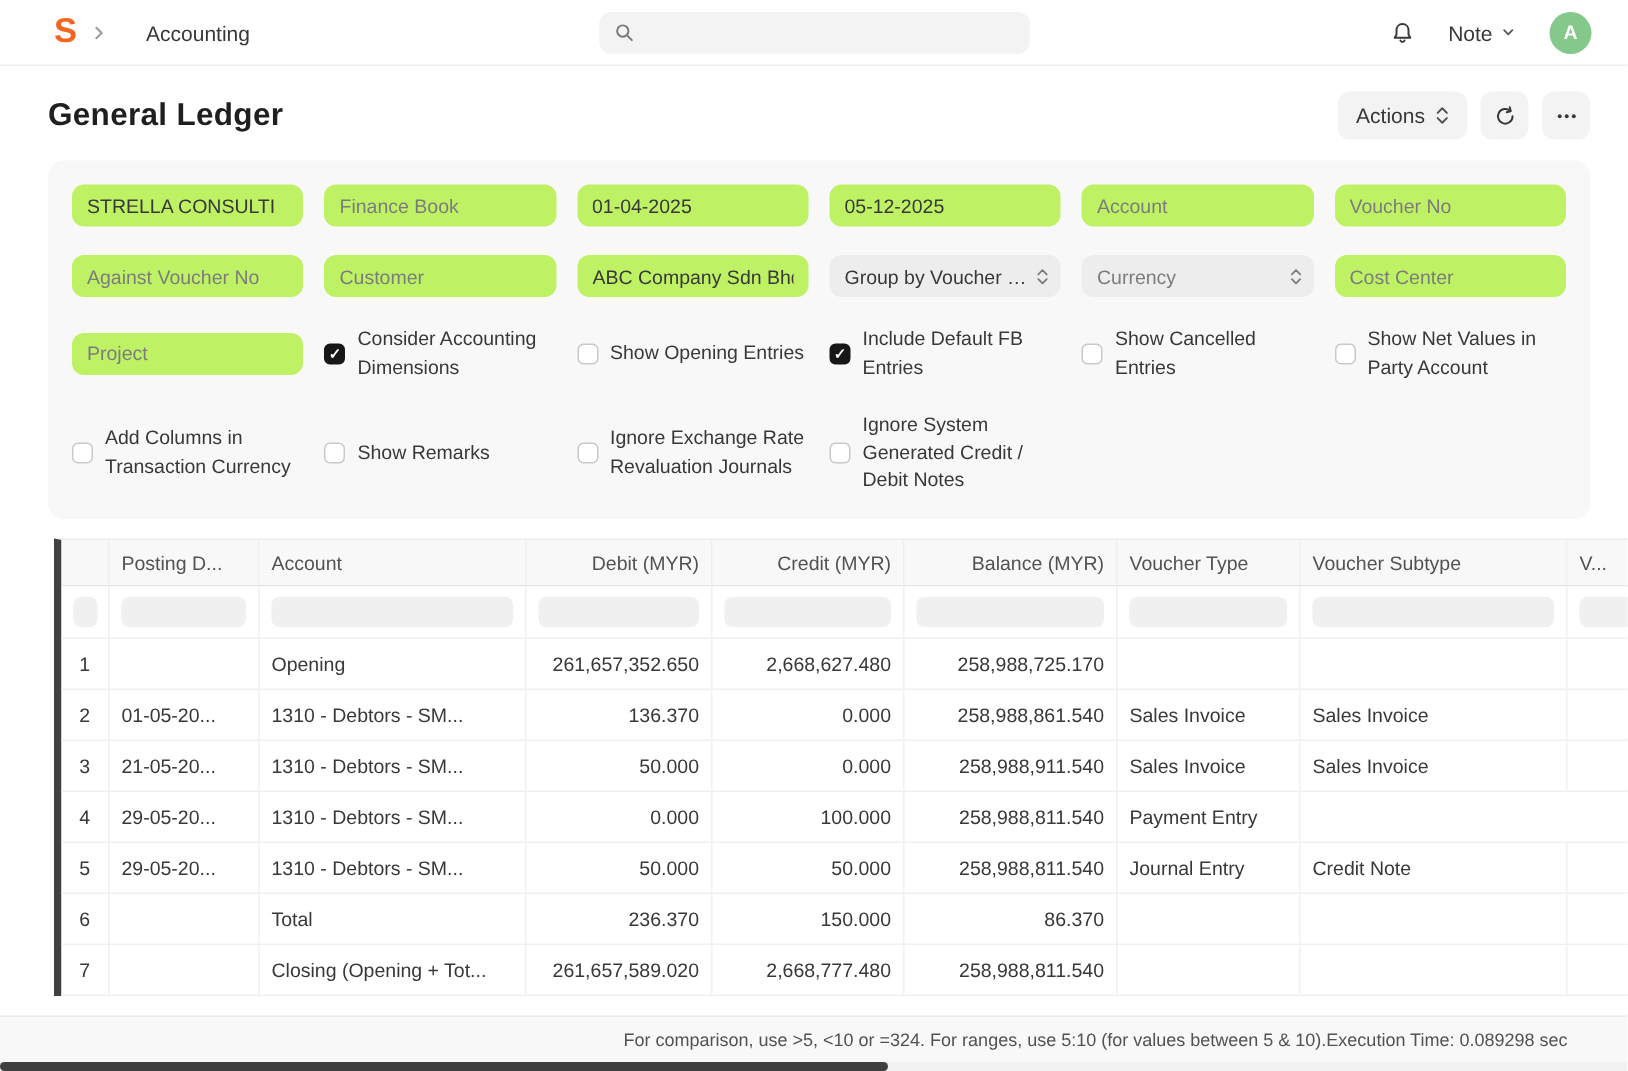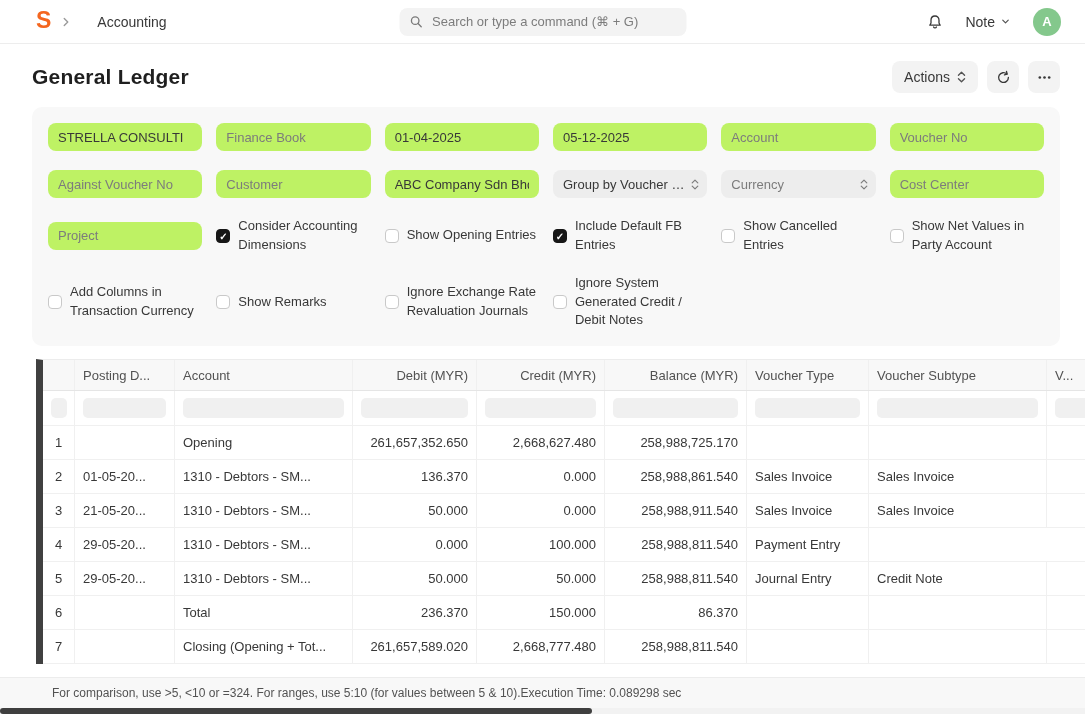--- a/index.html
+++ b/index.html
@@ -79,21 +79,21 @@
   .cb .box {
     flex: none; width: 14px; height: 14px; border-radius: 4px;
     border: 1px solid #c9c9c9; background: #fff; box-sizing: border-box; text-align: center;
   }
   .cb .box[data-checked="true"] { background: #171717; border-color: #171717; }
   .cb .box[data-checked="true"]::after {
     content: "\2713"; display: block; color: #fff; font-size: 10px; line-height: 13px; font-weight: 700;
   }
   .cb .lbl { font-size: 13px; color: #383838; line-height: 1.45; }
   
-  .gl-table { margin-left: 36px; font-size: 13px; border-left: 7px solid #404040; border-top: 1px solid #ececec; }
+  .gl-table { margin-left: 36px; font-size: 13px; border-left: 5px solid #404040; border-top: 1px solid #ececec; }
   .t-row { display: flex; width: 1064px; border-bottom: 1px solid #f0f0f0; background: #fff; }
   .t-head { background: #f8f8f8; border-bottom: 1px solid #e5e5e5; }
   .c {
     box-sizing: border-box; border-right: 1px solid #f0f0f0; padding: 0 8px;
     height: 33px; display: flex; align-items: center; white-space: nowrap; overflow: hidden;
   }
   .t-head .c { height: 30px; color: #525252; }
   .t-filter .c { height: 34px; }
   .fbox { height: 20px; background: #f0f0f0; border-radius: 5px; width: 100%; }
   .fbox.small { width: 16px; margin: 0 auto; }
@@ -104,21 +104,21 @@
   .c-credit { width: 128px; flex: none; }
   .c-bal    { width: 142px; flex: none; }
   .c-vtype  { width: 122px; flex: none; }
   .c-vsub   { width: 178px; flex: none; }
   .c-last   { width: 60px;  flex: none; border-right: none; }
   .num { justify-content: flex-end; }
   
   .report-footer {
     position: absolute; left: 0; right: 0; bottom: 6px; height: 31px;
     background: #f8f8f8; border-top: 1px solid #ececec; box-sizing: border-box;
-    display: flex; align-items: center; justify-content: flex-start;
+    display: flex; align-items: center; justify-content: flex-end;
     padding: 0 40px 0 52px; font-size: 12px; color: #525252;
   }
   .hscroll { position: absolute; left: 0; right: 0; bottom: 0; height: 6px; background: #f2f2f2; }
   .hscroll .thumb { width: 592px; height: 6px; background: #3f3f3f; border-radius: 3px; cursor: grab; }
   svg { display: block; }
 </style>
 </head>
 <body>
 
 <header class="navbar">
@@ -132,21 +132,20 @@
     <a class="crumb">Accounting</a>
   </div>
 
   <div class="nav-search">
     <span>
       <svg width="14" height="14" viewBox="0 0 16 16">
           <circle cx="6.5" cy="6.5" r="4.3" fill="none" stroke="#7a7a7a" stroke-width="1.5"></circle>
           <line x1="9.8" y1="9.8" x2="13.4" y2="13.4" stroke="#7a7a7a" stroke-width="1.5" stroke-linecap="round"></line>
         </svg>
     </span>
-    <input placeholder="Search or type a command (⌘ + G)" style="">
   </div>
 
   <div class="nav-right">
     <button class="icon-plain">
       <span>
         <svg width="16" height="16" viewBox="0 0 16 16">
             <path d="M8 2 C5.6 2 4 3.8 4 6.2 V9 L2.8 11.2 H13.2 L12 9 V6.2 C12 3.8 10.4 2 8 2 Z" fill="none" stroke="#383838" stroke-width="1.3" stroke-linejoin="round"></path>
             <path d="M6.6 13 a1.5 1.5 0 0 0 2.8 0" fill="none" stroke="#383838" stroke-width="1.3" stroke-linecap="round"></path>
           </svg>
       </span>

